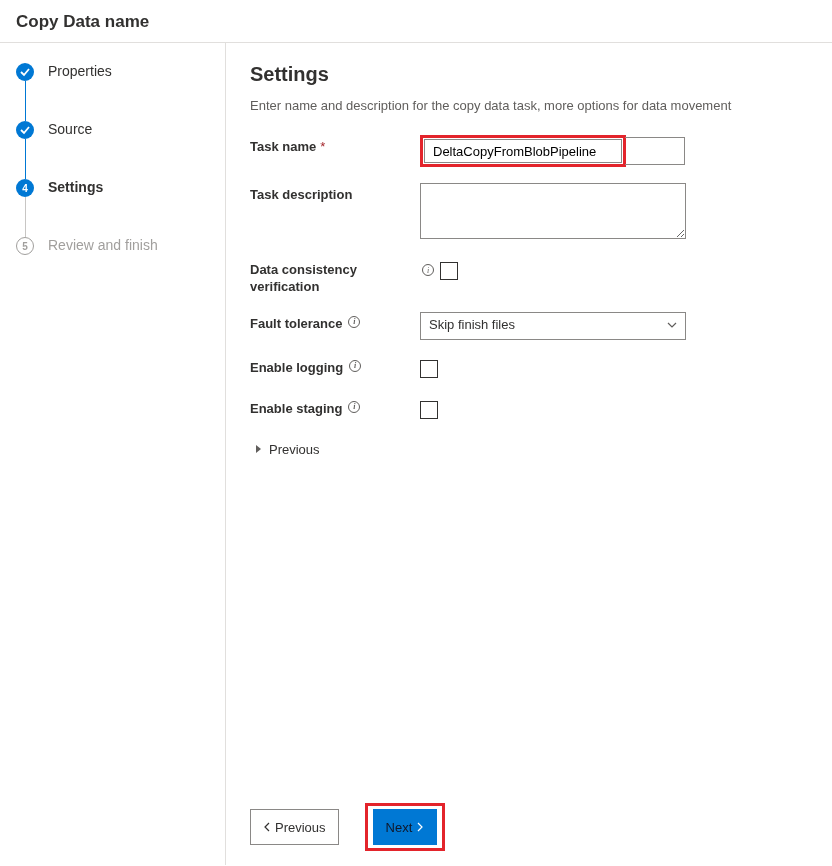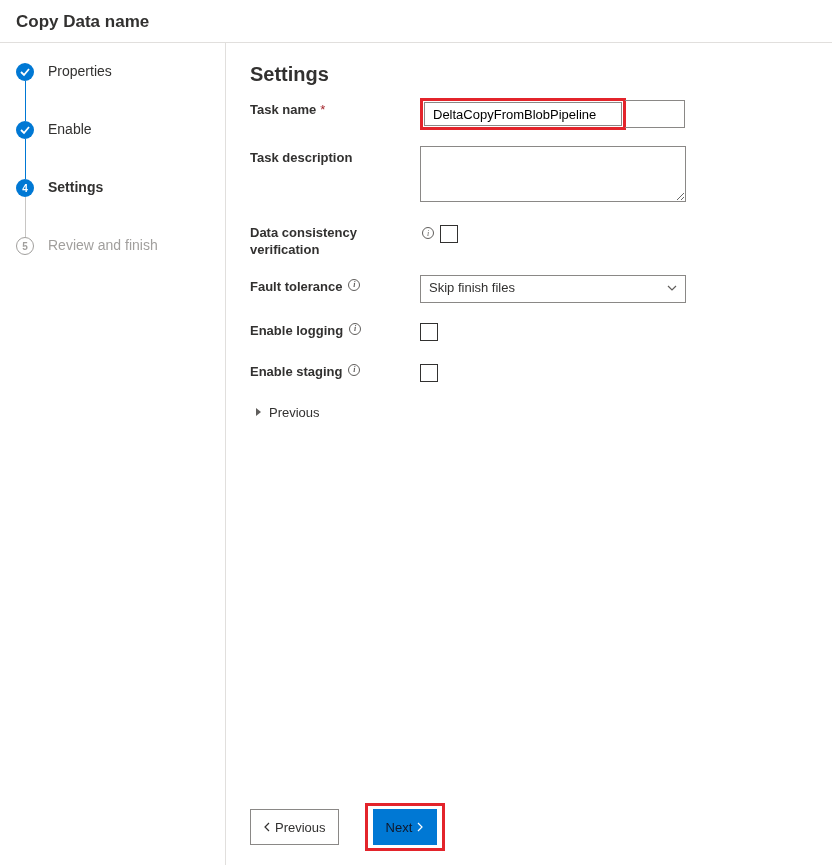--- a/index.html
+++ b/index.html
@@ -299,38 +299,39 @@
     </div>
 
 
     <div class="step">
       <div class="step-badge complete">
         <svg width="10" height="10" viewBox="0 0 10 10">
             <path d="M1 5 L4 8 L9 2" stroke="white" stroke-width="1.8" fill="none"></path>
           </svg>
       </div>
       <div class="connector"></div>
-      <div class="step-label">Enable</div>
+      <div class="step-label">Source</div>
     </div>
 
     <div class="step">
       <div class="step-badge current">4</div>
       <div class="connector inactive"></div>
       <div class="step-label current">Settings</div>
     </div>
 
     <div class="step" style="padding-bottom:0">
       <div class="step-badge inactive">5</div>
       <div class="step-label inactive">Review and finish</div>
     </div>
 
   </div>
 
   <div class="main">
     <div class="page-title">Settings</div>
+    <div class="page-subtitle">Enter name and description for the copy data task, more options for data movement</div>
 
     <div class="form-row">
       <div class="form-label">
         <span>Task name</span>
         <span class="required">*</span>
       </div>
       <div class="form-control task-name-wrapper">
         <span class="highlight-box-red">
           <input type="text" class="text-input" value="DeltaCopyFromBlobPipeline" style="">
         </span>

